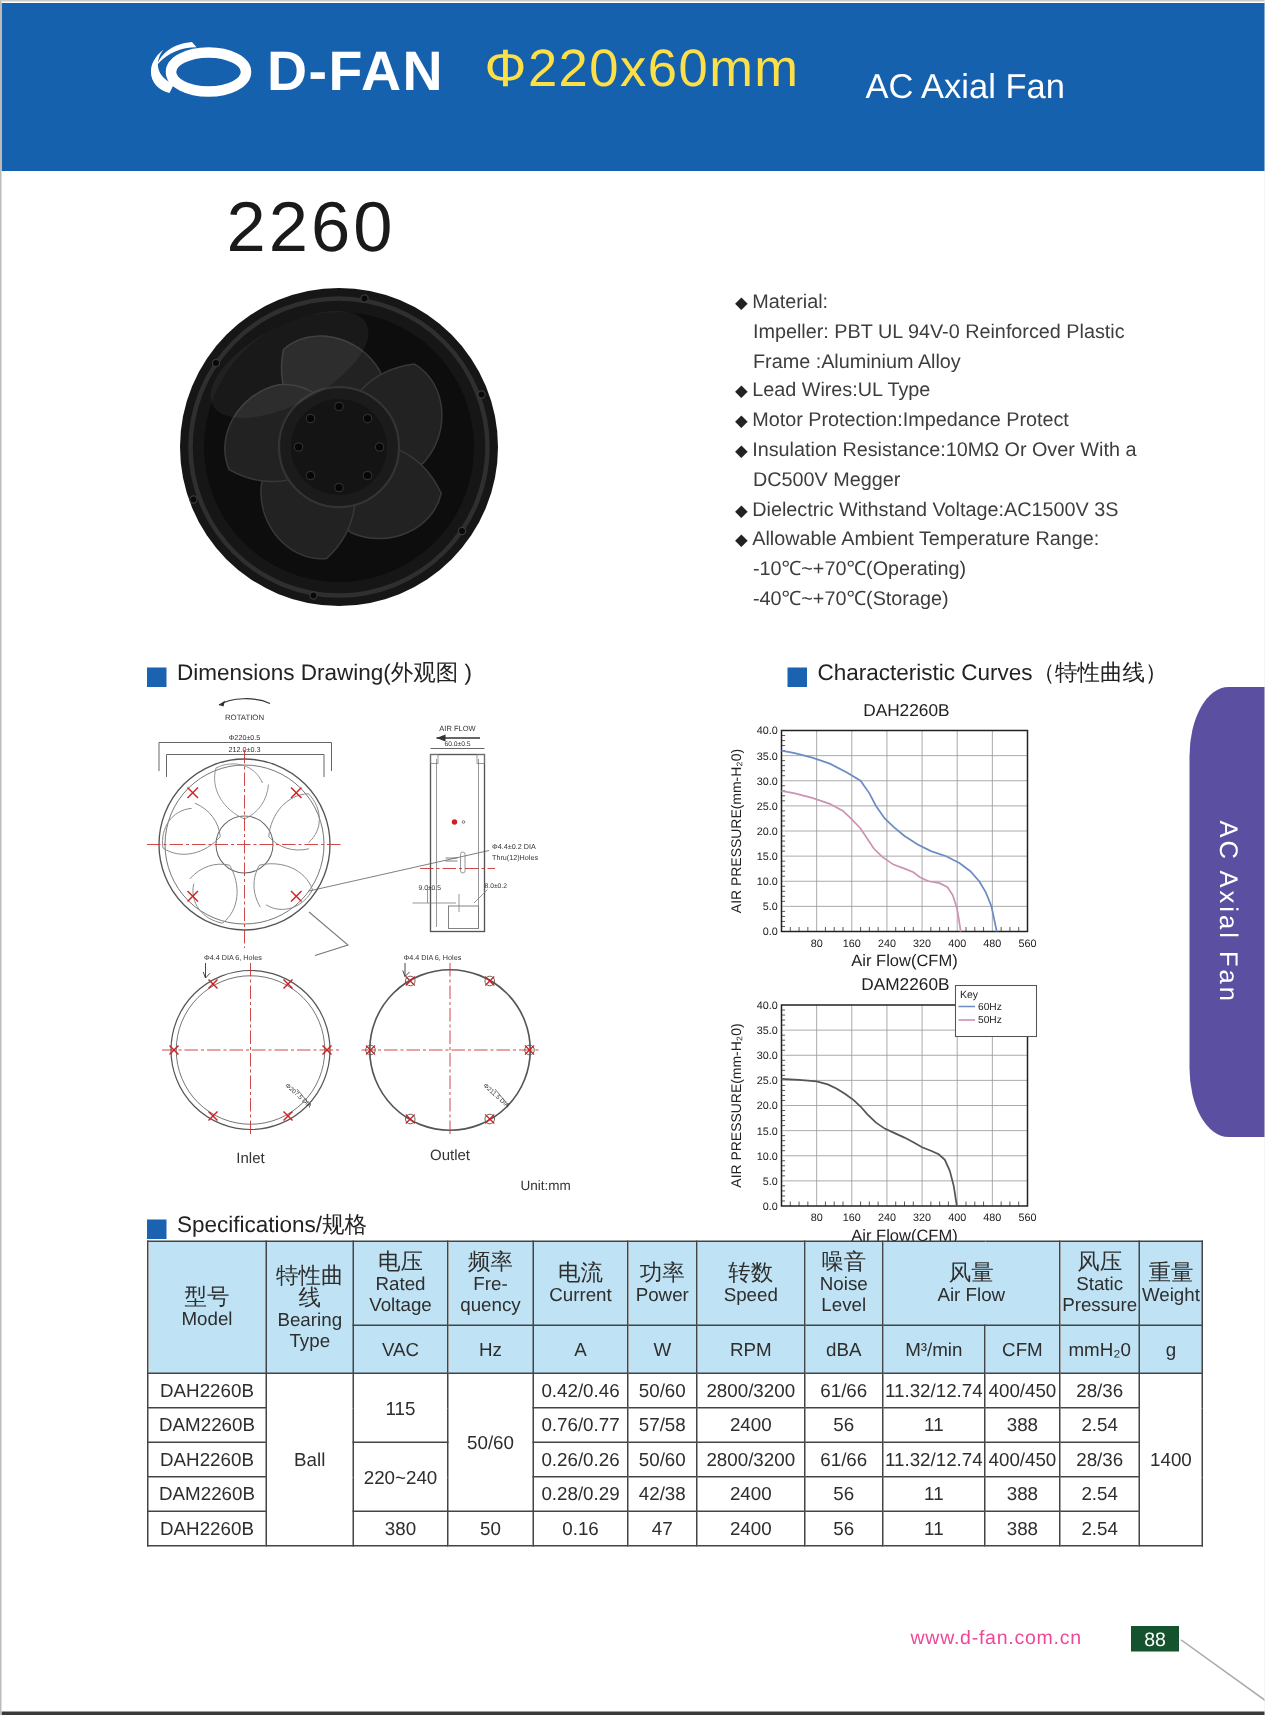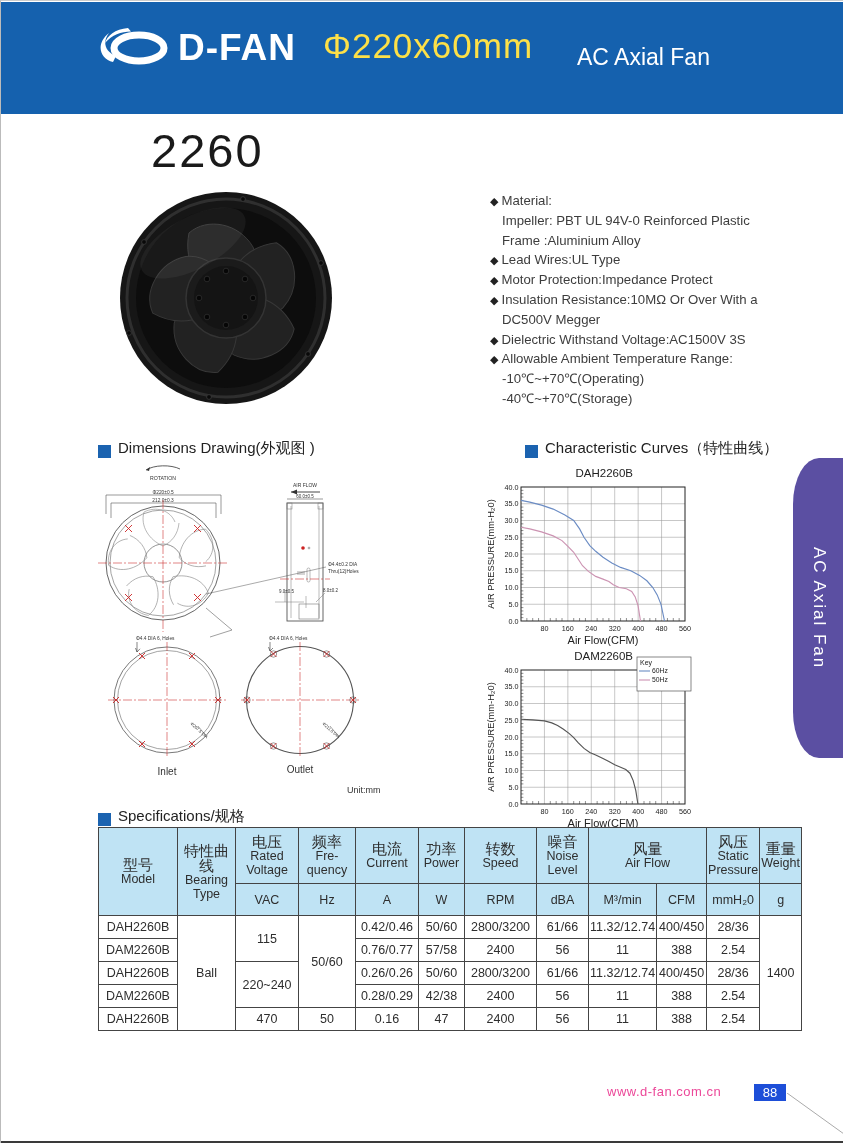--- a/index.html
+++ b/index.html
@@ -35,21 +35,21 @@
   table.spec thead td{background:#bfe3f4;}
   .hz{font-size:15px;display:block;line-height:15px;}
   .he{display:block;line-height:14px;font-size:12.5px;}
   tbody tr{height:23px;}
   
   .side-tab{position:absolute;left:792px;top:457px;width:51px;height:300px;background:#5b4fa2;
             border-radius:26px 0 0 26px / 46px 0 0 46px;display:flex;align-items:center;justify-content:center;}
   .side-tab span{writing-mode:vertical-rl;color:#fff;font-size:17px;letter-spacing:2px;}
   
   .website{position:absolute;left:606px;top:1083px;font-size:13px;color:#ec4899;letter-spacing:.5px;text-decoration:none;}
-  .page-badge{position:absolute;left:753px;top:1083px;width:32px;height:17px;background:#1d4ed8;color:#fff;
+  .page-badge{position:absolute;left:753px;top:1083px;width:32px;height:17px;background:#14532d;color:#fff;
               font-size:13px;text-align:center;line-height:17px;}
   .bottom-rule{position:absolute;left:0;bottom:0;width:100%;height:3px;background:#3a3a3a;}
   .diag{position:absolute;left:786px;top:1092px;}
   svg text{font-family:"Liberation Sans", sans-serif;}
 </style>
 </head>
 <body>
 
 <div class="page">
 
@@ -572,21 +572,21 @@
         <td>0.28/0.29</td>
         <td>42/38</td>
         <td>2400</td>
         <td>56</td>
         <td>11</td>
         <td>388</td>
         <td>2.54</td>
       </tr>
       <tr>
         <td>DAH2260B</td>
-        <td>470</td>
+        <td>380</td>
         <td>50</td>
         <td>0.16</td>
         <td>47</td>
         <td>2400</td>
         <td>56</td>
         <td>11</td>
         <td>388</td>
         <td>2.54</td>
       </tr>
     </tbody>

